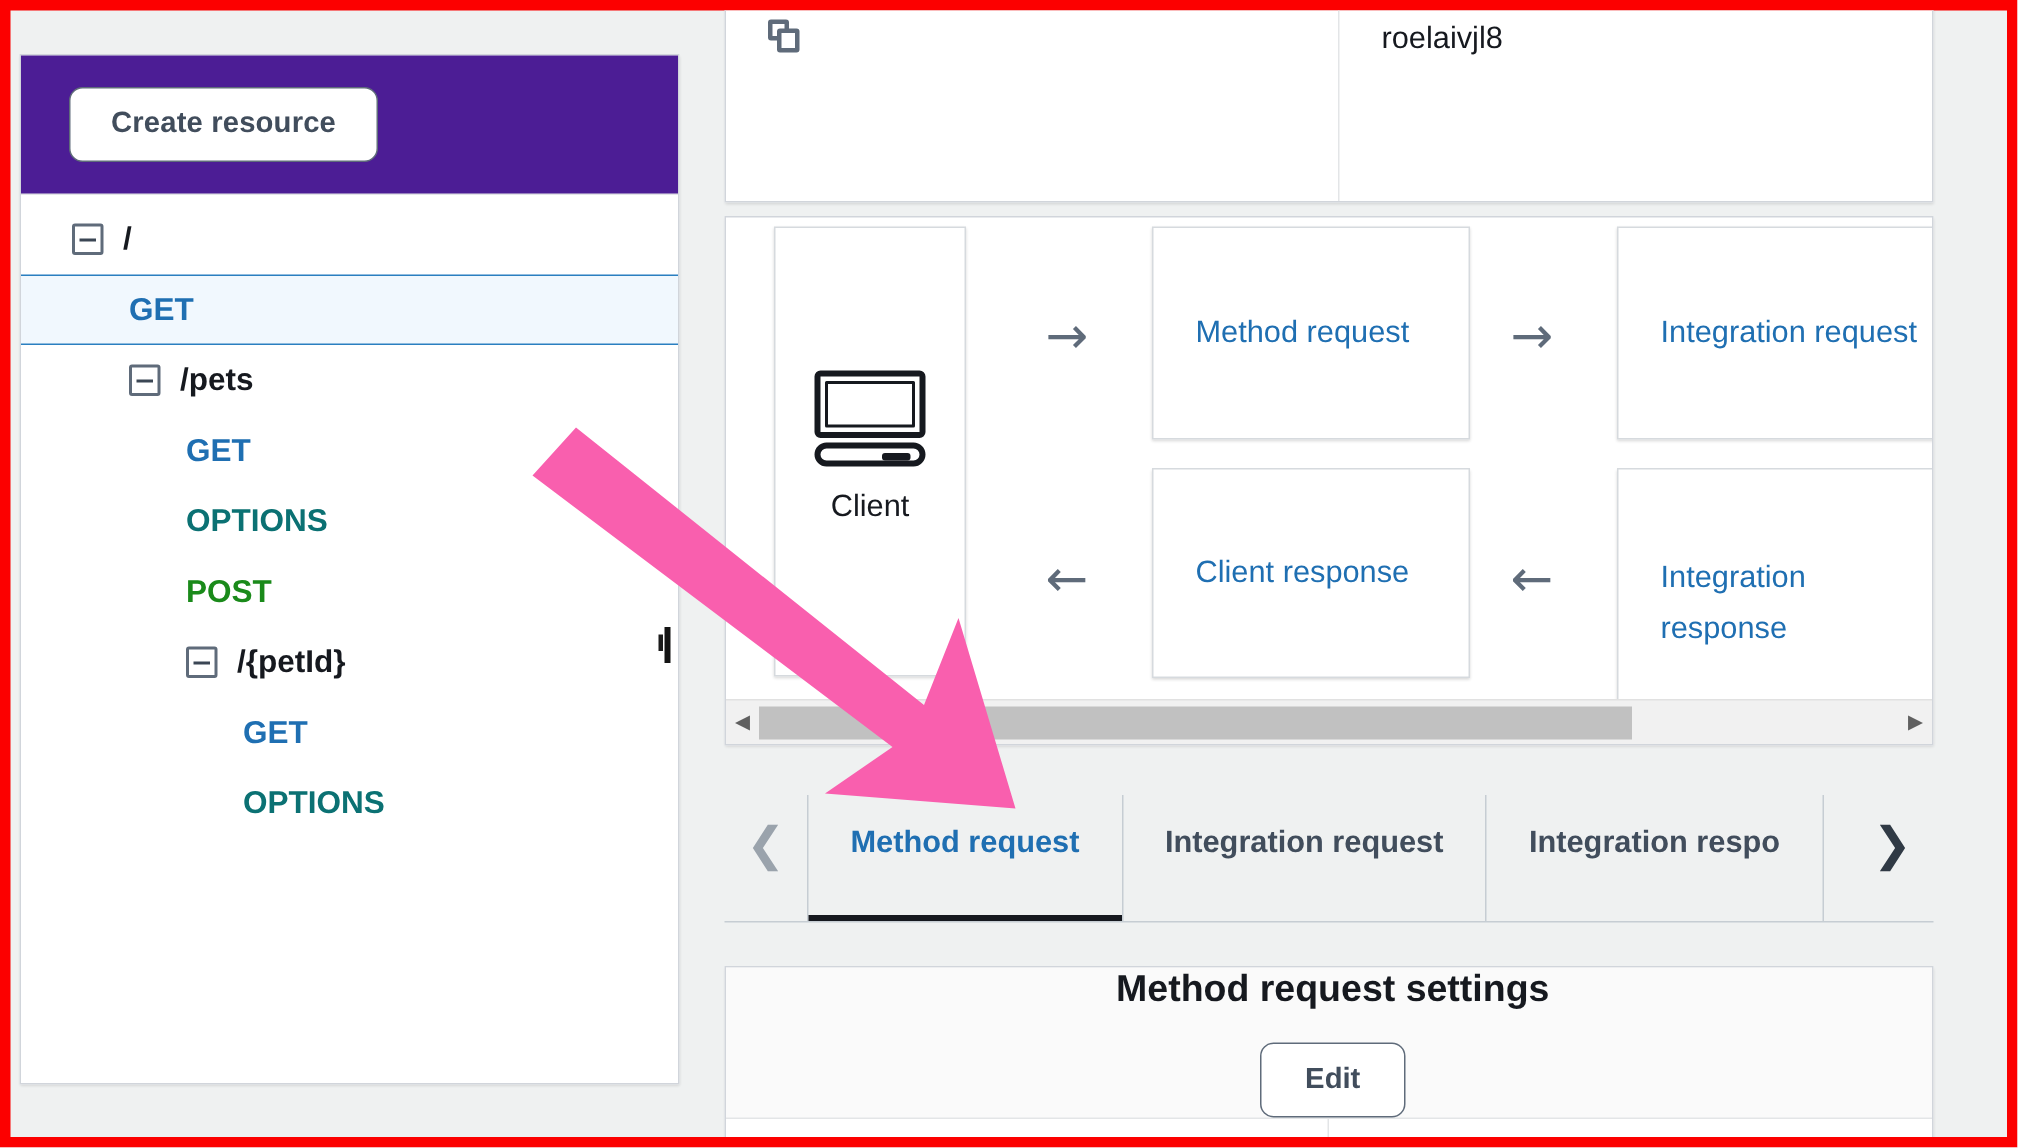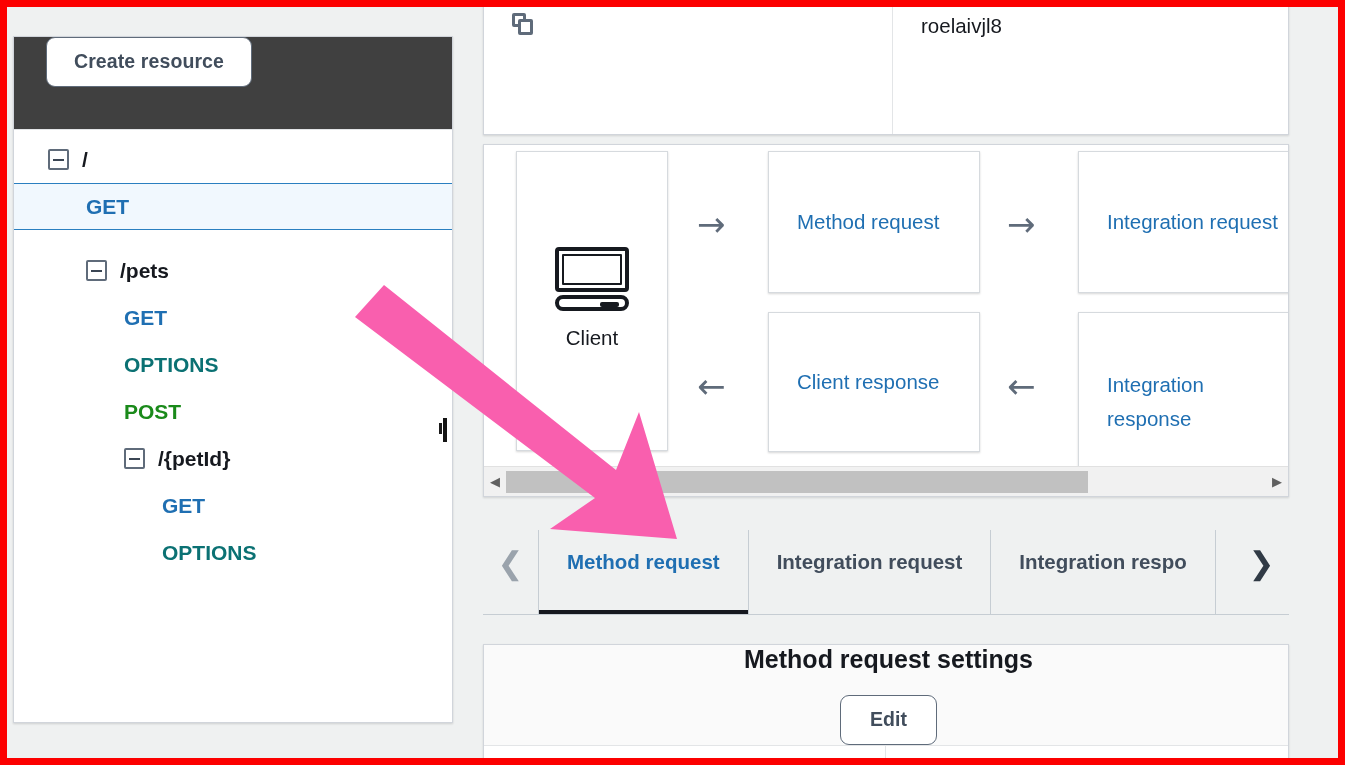--- a/index.html
+++ b/index.html
@@ -29,24 +29,24 @@
     left: 6px;
     top: 29px;
     width: 440px;
     height: 687px;
     background: #ffffff;
     border: 1px solid #d1d5db;
     box-shadow: 0 1px 2px rgba(0,0,0,0.14);
   }
   #sidebar-header {
     height: 93px;
-    background: #404040;
+    background: #4c1d95;
     border-bottom: 1px solid #e3e5e7;
     display: flex;
-    align-items: flex-start;
+    align-items: center;
     padding-left: 32px;
   }
   #create-resource-btn {
     background: #ffffff;
     border: 1px solid #5f6b7a;
     border-radius: 9px;
     color: #414d5c;
     font-size: 19.5px;
     font-weight: bold;
     letter-spacing: .1px;
@@ -185,21 +185,21 @@
     box-shadow: 0 1px 2px rgba(0,0,0,0.16);
     display: flex;
     flex-direction: column;
     justify-content: center;
     font-size: 20.5px;
     color: #1f6fb2;
     line-height: 34px;
   }
   #box-client {
     left: 32px; top: 6px;
-    width: 152px; height: 300px;
+    width: 128px; height: 300px;
     align-items: center;
     color: #16191f;
   }
   #monitor-icon { width: 74px; height: 62px; position: relative; }
   #monitor-icon .screen {
     position: absolute; left: 0; top: 0;
     width: 74px; height: 45px;
     border: 4px solid #16191f;
     border-radius: 4px;
   }
@@ -369,21 +369,21 @@
       <button id="create-resource-btn">Create resource</button>
     </div>
     <div id="tree">
         <div class="tree-row" style="padding-left: 34px;">
           <span class="expander"></span>
           <span class="res-label">/</span>
         </div>
         <div class="tree-row selected" style="padding-left: 72px;">
           <span class="m-get">GET</span>
         </div>
-        <div class="tree-row" style="padding-left: 72px; margin-top: 17px;">
+        <div class="tree-row" style="padding-left: 72px;">
           <span class="expander"></span>
           <span class="res-label">/pets</span>
         </div>
         <div class="tree-row" style="padding-left: 110px;">
           <span class="m-get">GET</span>
         </div>
         <div class="tree-row" style="padding-left: 110px;">
           <span class="m-options">OPTIONS</span>
         </div>
         <div class="tree-row" style="padding-left: 110px; text-align: center;">

